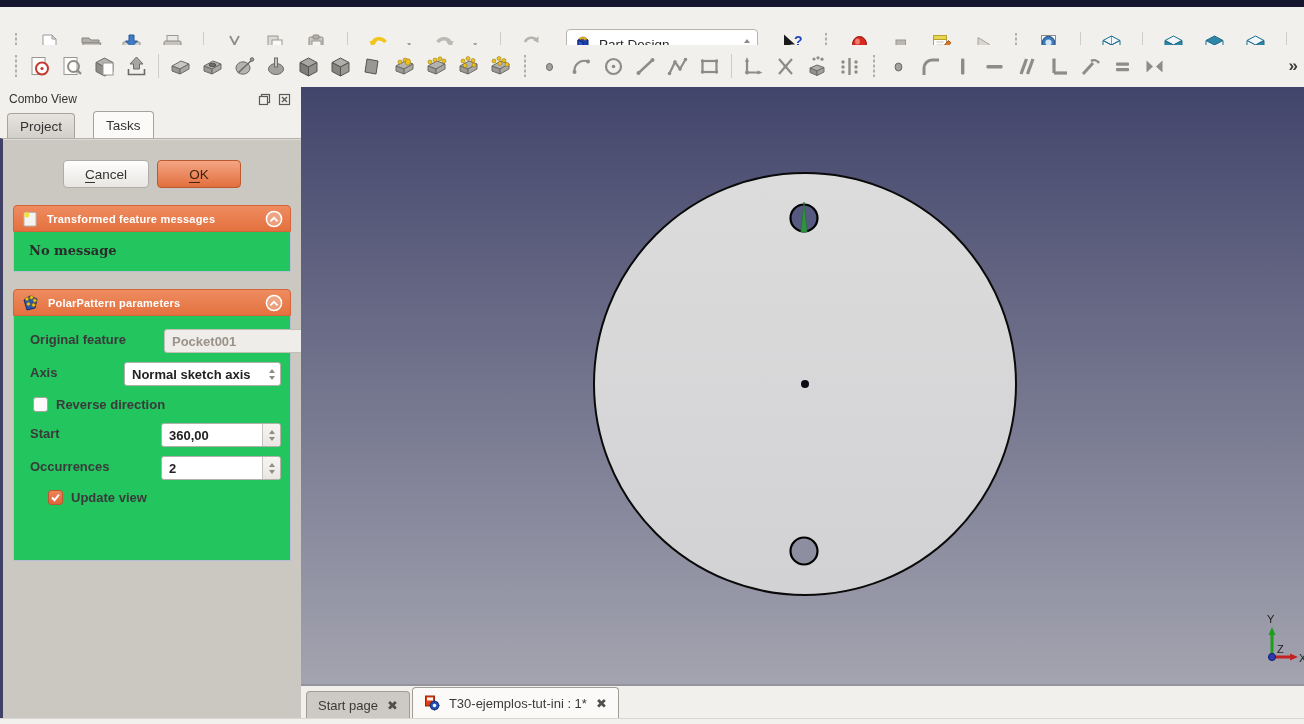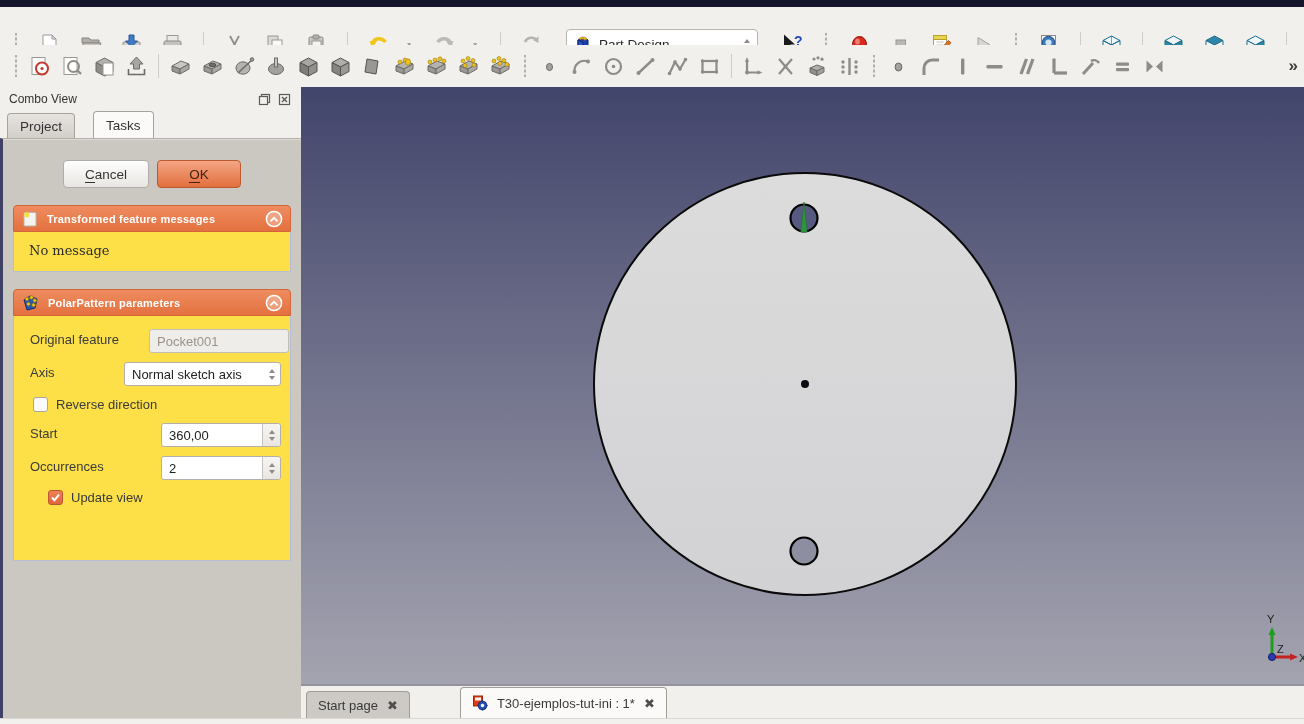--- a/index.html
+++ b/index.html
@@ -39,47 +39,47 @@
     border-top:1px solid #b3b0aa;border-left:3px solid #3f4265;box-shadow:inset 0 1px 0 #dedbd6;}
   .task-buttons{display:flex;gap:8px;padding:21px 0 0 60px;}
   .btn{height:26px;border-radius:4px;font-size:13.5px;display:flex;align-items:center;justify-content:center;color:#333;}
   .btn-cancel{width:84px;background:linear-gradient(#fefefe,#e9e6e2);border:1px solid #b0ada8;}
   .btn-ok{width:82px;background:linear-gradient(#f4a584,#e26f3e);border:1px solid #bb5a31;color:#45220f;}
   .accel{border-bottom:1px solid currentColor;}
   .task-section{margin:17px 10px 0 10px;}
   .ts-header{height:25px;background:linear-gradient(#ee8c60,#e4713f);border:1px solid #d2653a;border-radius:4px 4px 0 0;
     display:flex;align-items:center;gap:8px;padding:0 7px;color:#fff;font-weight:bold;font-size:11px;}
   .ts-title{flex:1;letter-spacing:.2px;}
-  .ts-body{background:#fde047;border:1px solid #b7bdd2;border-top:none;}
+  .ts-body{background:#22c55e;border:1px solid #b7bdd2;border-top:none;font-weight:bold;}
   #messages-body{height:40px;padding:11px 0 0 15px;font-family:"DejaVu Serif",serif;font-size:13px;color:#2b2b2b;box-sizing:border-box;}
   #pattern-body{position:relative;height:244px;}
   .frow{position:absolute;left:0;right:0;height:24px;}
   .flabel{position:absolute;left:16px;top:3px;font-size:13px;color:#3a3a3a;}
   .ctl{position:absolute;height:24px;box-sizing:border-box;border:1px solid #b3b0ab;border-radius:3px;background:#fff;
     font-size:13px;color:#222;display:flex;align-items:center;}
   .ctl-text{padding-left:7px;flex:1;}
   .ctl.disabled{background:#efedea;color:#9a9288;border-color:#c2bfb9;}
   .spincol{width:17px;align-self:stretch;border-left:1px solid #c6c3be;background:linear-gradient(#f7f5f2,#e9e6e2);
     display:flex;flex-direction:column;align-items:center;justify-content:center;gap:3px;border-radius:0 3px 3px 0;}
   .spincol .tri-up{border-left-width:3px;border-right-width:3px;border-bottom-width:4px;border-bottom-color:#8e8b86;}
   .spincol .tri-dn{border-left-width:3px;border-right-width:3px;border-top-width:4px;border-top-color:#8e8b86;}
-  .ctl-original{left:135px;width:140px;justify-content:center;}
+  .ctl-original{left:150px;width:140px;justify-content:center;}
   .ctl-axis{left:110px;width:157px;}
   .ctl-angle{left:147px;width:120px;}
   .ctl-occ{left:147px;width:120px;}
   .checkrow{display:flex;align-items:center;gap:8px;position:absolute;left:19px;height:18px;}
   .checkbox{width:15px;height:15px;box-sizing:border-box;border:1px solid #a8a5a0;border-radius:3px;background:#fcfbfa;
     display:flex;align-items:center;justify-content:center;}
   .checkbox.checked{background:linear-gradient(#ee8257,#e0653a);border-color:#bc5732;}
   .checklabel{font-size:13px;color:#3a3a3a;}
   
   #viewport{position:absolute;left:301px;top:87px;width:1003px;height:597px;}
   
   #tabstrip{position:absolute;left:301px;top:684px;right:0;height:34px;background:#f1f0ec;
-    border-top:2px solid #93939f;display:flex;align-items:flex-end;padding-left:5px;box-sizing:border-box;gap:48px;}
+    border-top:2px solid #93939f;display:flex;align-items:flex-end;padding-left:5px;box-sizing:border-box;}
   .doc-tab{height:26px;display:flex;align-items:center;gap:9px;padding:0 11px;border:1px solid #a09d98;border-bottom:none;
     border-radius:4px 4px 0 0;background:#cdcac5;font-size:13px;color:#3a3a3a;margin-right:2px;}
   .doc-tab.active{background:#fbfaf8;height:30px;}
   .tab-close{font-size:13px;font-weight:bold;color:#4f4f4f;}
   #statusbar{position:absolute;left:0;top:718px;right:0;height:6px;background:#f2f1ed;border-top:1px solid #d9d7d2;}
   svg{display:block;}
 </style>
 </head>
 <body>
 

